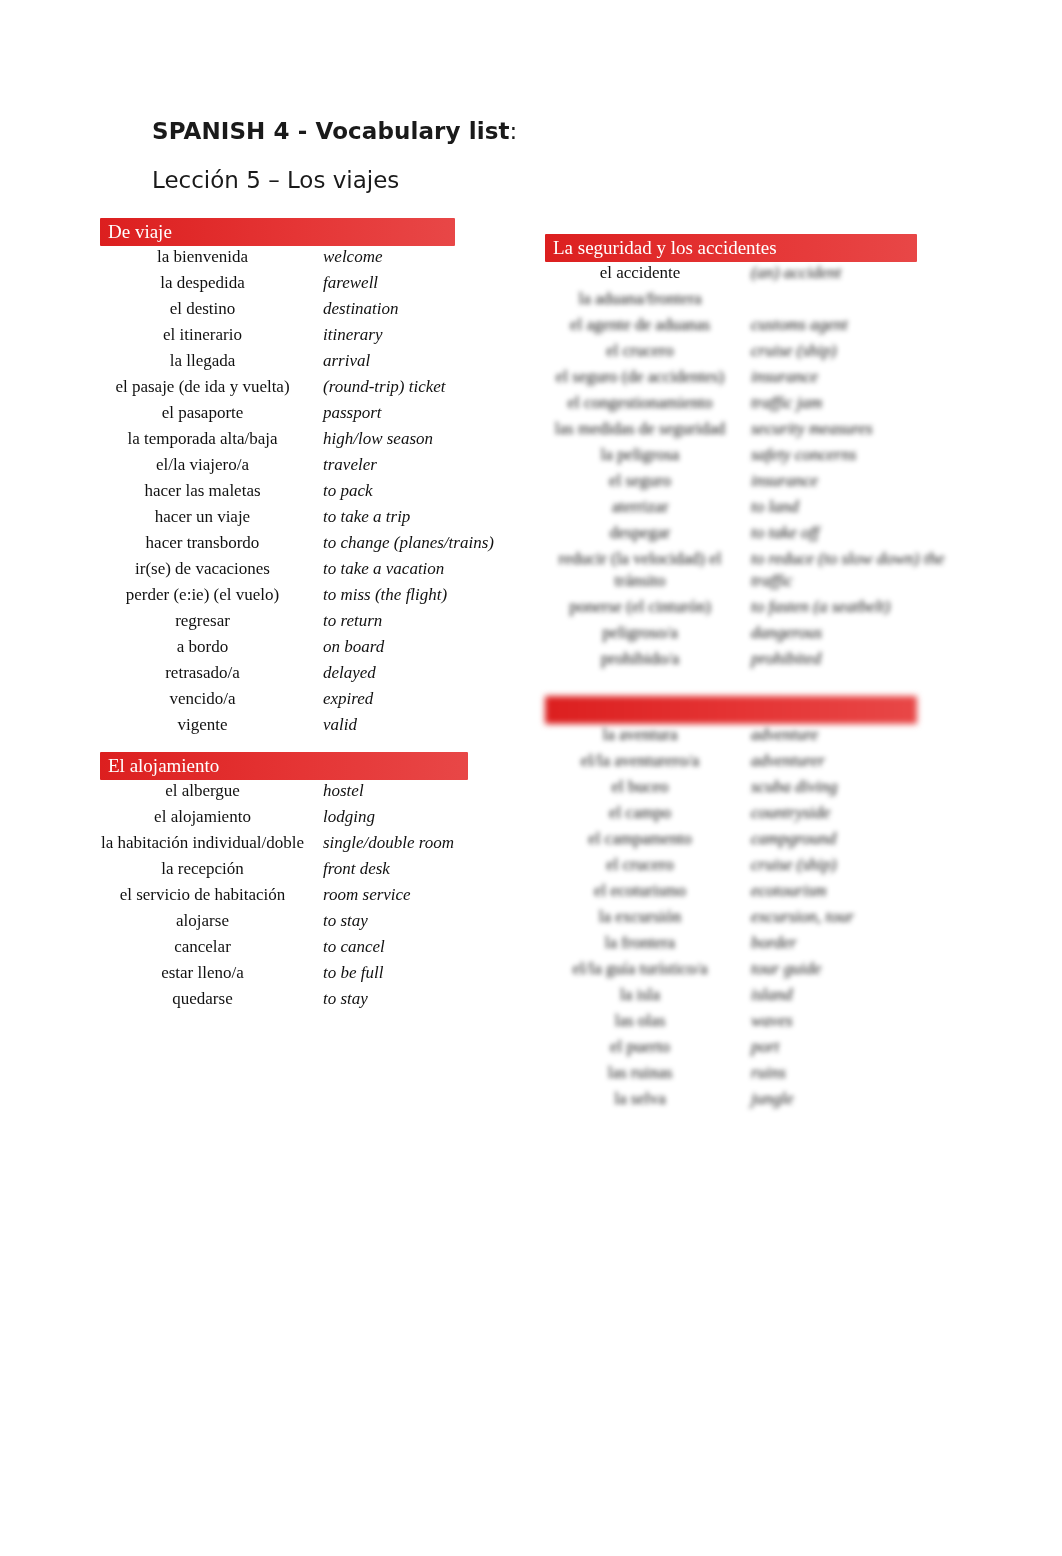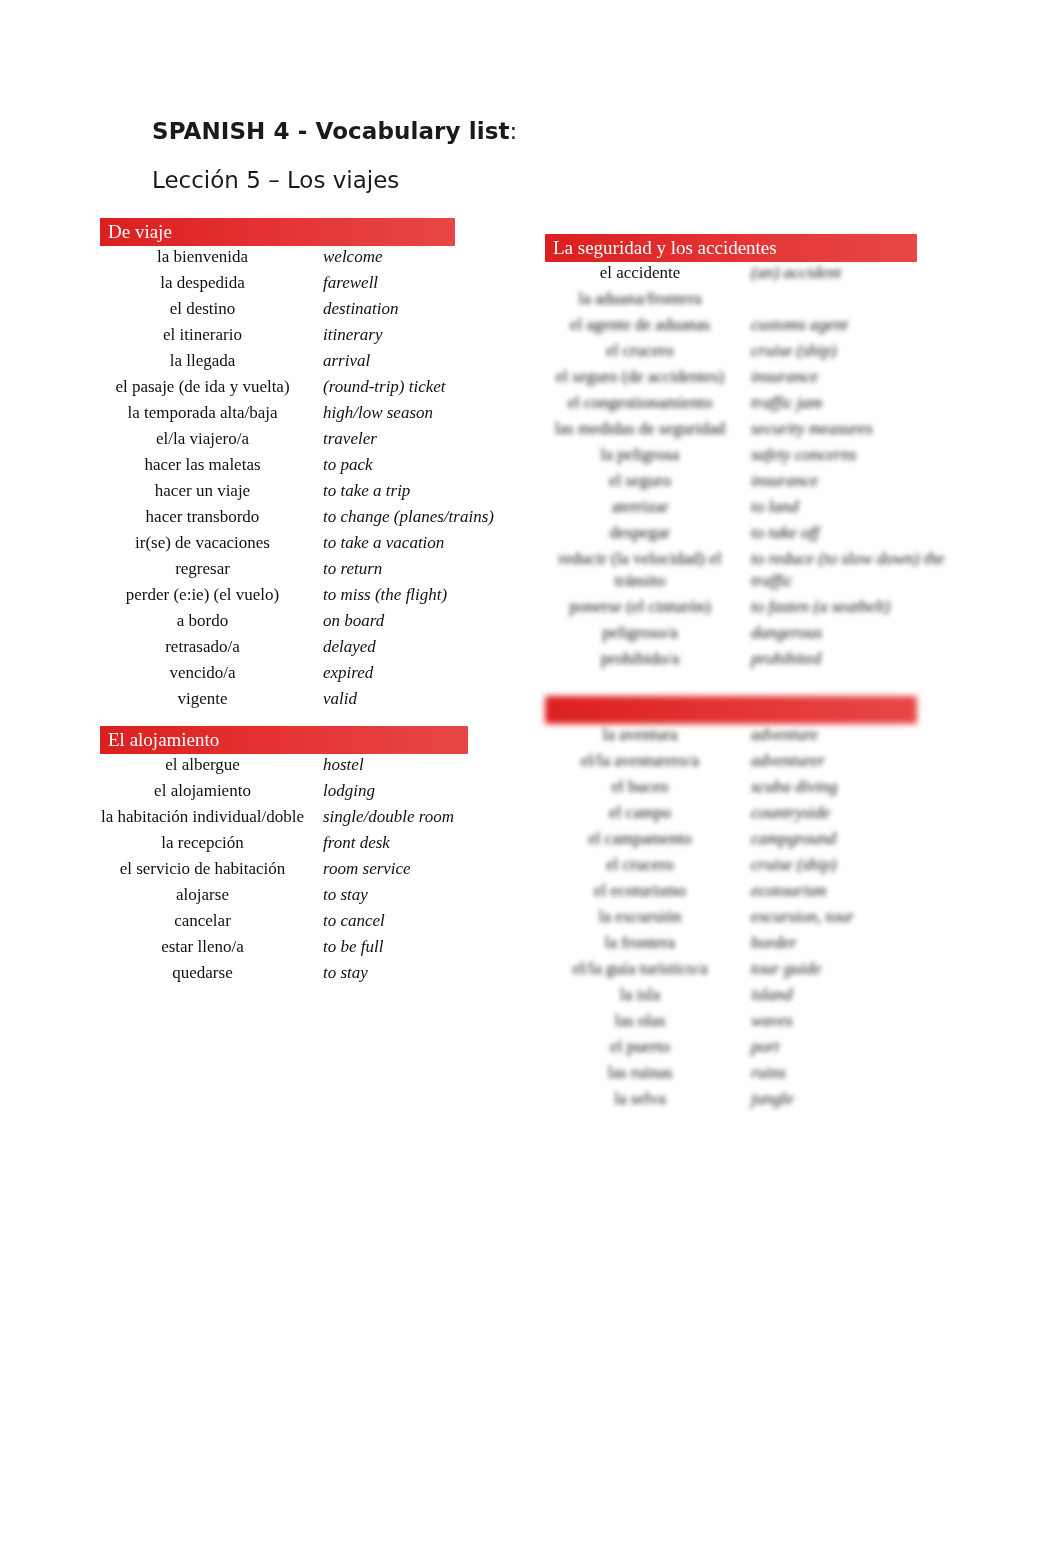--- a/index.html
+++ b/index.html
@@ -170,20 +170,24 @@
           </tr>
         <tr>
             <td class="es">la llegada</td>
             <td class="en">arrival</td>
           </tr>
         <tr>
             <td class="es">el pasaje (de ida y vuelta)</td>
             <td class="en">(round-trip) ticket</td>
           </tr>
         <tr>
+            <td class="es">el pasaporte</td>
+            <td class="en">passport</td>
+          </tr>
+        <tr>
             <td class="es">la temporada alta/baja</td>
             <td class="en">high/low season</td>
           </tr>
         <tr>
             <td class="es">el/la viajero/a</td>
             <td class="en">traveler</td>
           </tr>
         <tr>
             <td class="es">hacer las maletas</td>
             <td class="en">to pack</td>
@@ -194,26 +198,26 @@
           </tr>
         <tr>
             <td class="es">hacer transbordo</td>
             <td class="en">to change (planes/trains)</td>
           </tr>
         <tr>
             <td class="es">ir(se) de vacaciones</td>
             <td class="en">to take a vacation</td>
           </tr>
         <tr>
+            <td class="es">perder (e:ie) (el vuelo)</td>
+            <td class="en">to miss (the flight)</td>
+          </tr>
+        <tr>
             <td class="es">regresar</td>
             <td class="en">to return</td>
-          </tr>
-        <tr>
-            <td class="es">perder (e:ie) (el vuelo)</td>
-            <td class="en">to miss (the flight)</td>
           </tr>
         <tr>
             <td class="es">a bordo</td>
             <td class="en">on board</td>
           </tr>
         <tr>
             <td class="es">retrasado/a</td>
             <td class="en">delayed</td>
           </tr>
         <tr>

